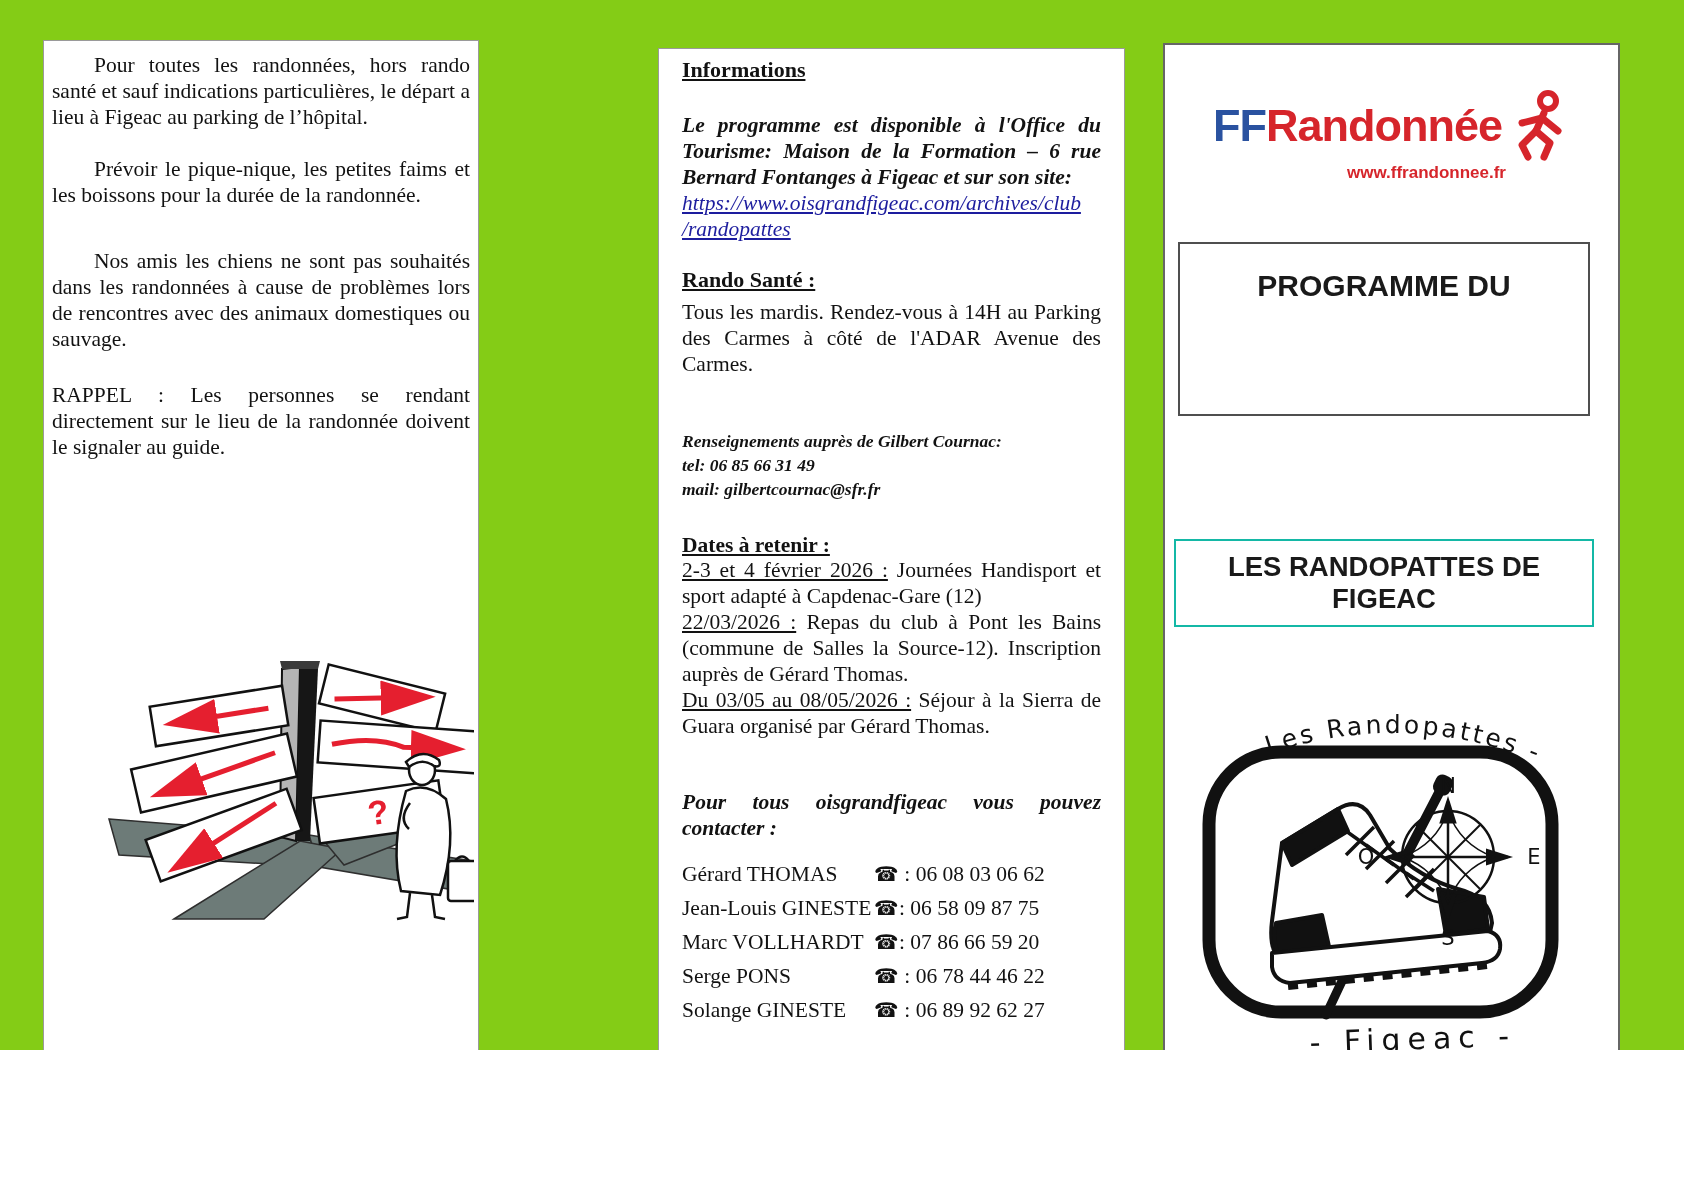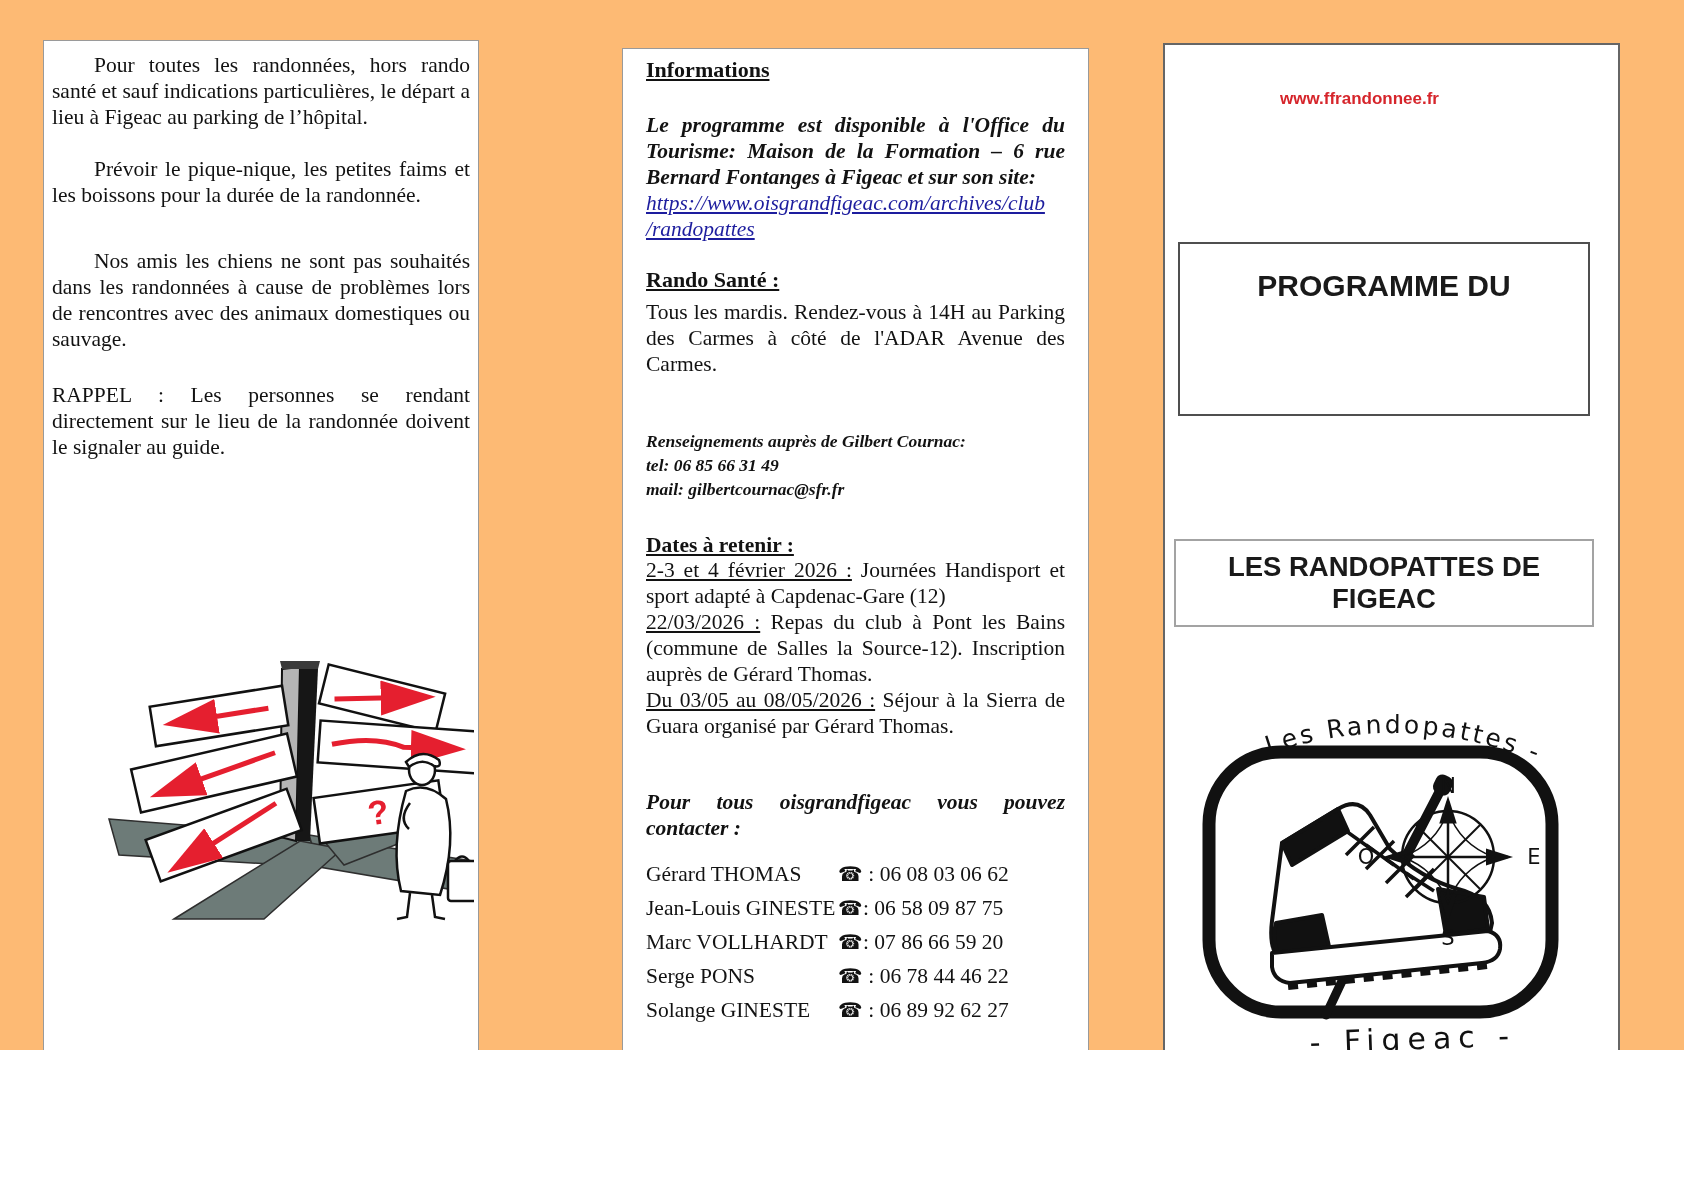--- a/index.html
+++ b/index.html
@@ -1,20 +1,20 @@
 <!DOCTYPE html>
 <html><head>
 <meta charset="utf-8">
 <style>
   html,body{margin:0;padding:0;background:#fff;}
-  .page{position:relative;width:1684px;height:1050px;background:#fdba74;overflow:hidden;
+  .page{position:relative;width:1684px;height:1050px;background:#84cc16;overflow:hidden;
         font-family:"Liberation Serif",serif;color:#121212;}
   .panel{position:absolute;background:#fff;box-sizing:border-box;}
   #panel-left{left:43px;top:40px;width:436px;height:1047px;border:1px solid #9a9a9a;padding:11px 8px 0 8px;}
-  #panel-mid{left:622px;top:48px;width:467px;height:1053px;border:1px solid #9a9a9a;padding:9px 23px 0 23px;}
+  #panel-mid{left:658px;top:48px;width:467px;height:1053px;border:1px solid #9a9a9a;padding:9px 23px 0 23px;}
   #panel-right{left:1163px;top:43px;width:457px;height:1047px;border:2px solid #666;}
   p{margin:0;}
   .fs{font-size:21.5px;line-height:26px;}
   .j{text-align:justify;}
   .ind{text-indent:42px;}
   .mb1{margin-bottom:26px;}
   .mb2{margin-bottom:40px;}
   .mb3{margin-bottom:30px;}
   .b{font-weight:normal;}
   .bi{font-weight:bold;font-style:italic;}
@@ -32,21 +32,21 @@
   .ffr-row{display:flex;align-items:center;}
   .wordmark{font-family:"Liberation Sans",sans-serif;font-weight:bold;font-size:45px;letter-spacing:-1px;line-height:1;}
   .ff-blue{color:#2a52a0;}
   .ff-red{color:#d6252b;}
   .walker{margin-left:6px;}
   .ffr-url{font-family:"Liberation Sans",sans-serif;font-weight:bold;font-size:17px;color:#d6252b;
            text-align:right;margin-top:2px;padding-right:64px;}
   .progbox{position:absolute;left:13px;top:197px;width:412px;height:174px;border:2px solid #4f4f4f;
            box-sizing:border-box;text-align:center;font-family:"Liberation Sans",sans-serif;
            font-weight:bold;font-size:30px;color:#1a1a1a;padding-top:18px;line-height:47px;}
-  .clubbox{position:absolute;left:9px;top:494px;width:420px;height:88px;border:2px solid #a3a3a3;
+  .clubbox{position:absolute;left:9px;top:494px;width:420px;height:88px;border:2px solid #14b8a6;
            box-sizing:border-box;text-align:center;font-family:"Liberation Sans",sans-serif;
            font-weight:bold;font-size:27.5px;color:#1a1a1a;padding-top:10px;}
   .badge-svg{position:absolute;left:25px;top:640px;}
   .badge-arc{font-family:"DejaVu Sans",sans-serif;font-size:25px;letter-spacing:3px;fill:#111;}
   .badge-figeac{font-family:"DejaVu Sans",sans-serif;font-size:30px;letter-spacing:7px;fill:#111;}
   .compass-letter{font-family:"DejaVu Sans",sans-serif;font-size:21px;fill:#111;text-anchor:middle;}
   .qm{font-family:"Liberation Sans",sans-serif;font-weight:bold;font-size:34px;fill:#e51f2f;text-anchor:middle;}
   .crossroads{position:absolute;left:60px;top:580px;}
 </style>
 </head>
@@ -164,20 +164,34 @@
       <div class="crow">
         <span class="cname">Solange GINESTE</span>
         <span class="cphone"><span class="ph-icon">☎</span><span> : 06 89 92 62 27</span></span>
       </div>
     </div>
   </section>
 
   <section class="panel" id="panel-right">
 
     <div class="ffr">
+      <div class="ffr-row">
+        <span class="wordmark ff-blue">FF</span>
+          <span class="wordmark ff-red">Randonnée</span>
+        <svg class="walker" width="62" height="72" viewBox="0 0 62 72">
+          <g stroke="#d6252b" stroke-width="7" fill="none" stroke-linecap="round" stroke-linejoin="round">
+            <circle cx="40" cy="12" r="8" stroke-width="6"></circle>
+            <path d="M36,24 L28,42"></path>
+            <path d="M34,29 L14,34"></path>
+            <path d="M34,29 L50,42"></path>
+            <path d="M28,42 L14,56 L20,68"></path>
+            <path d="M28,42 L42,54 L36,68"></path>
+          </g>
+        </svg>
+      </div>
       <div class="ffr-url">www.ffrandonnee.fr</div>
     </div>
 
     <div class="progbox">
       <div>PROGRAMME DU</div>
     </div>
 
     <div class="clubbox">
       <div>LES RANDOPATTES DE FIGEAC</div>
     </div>

